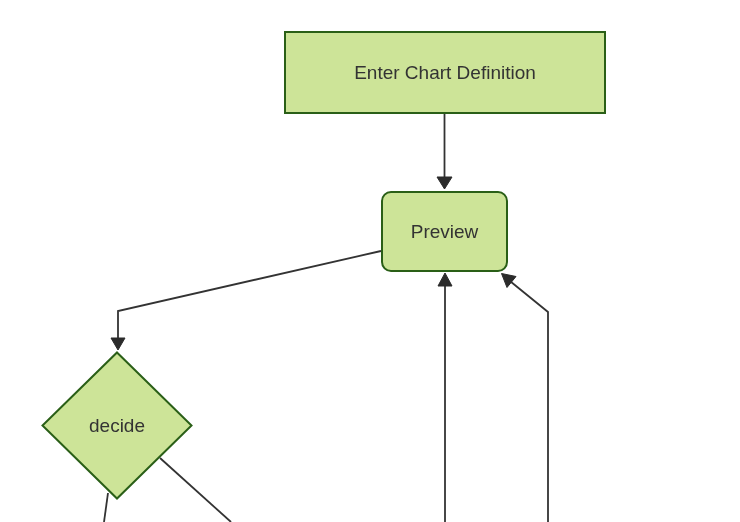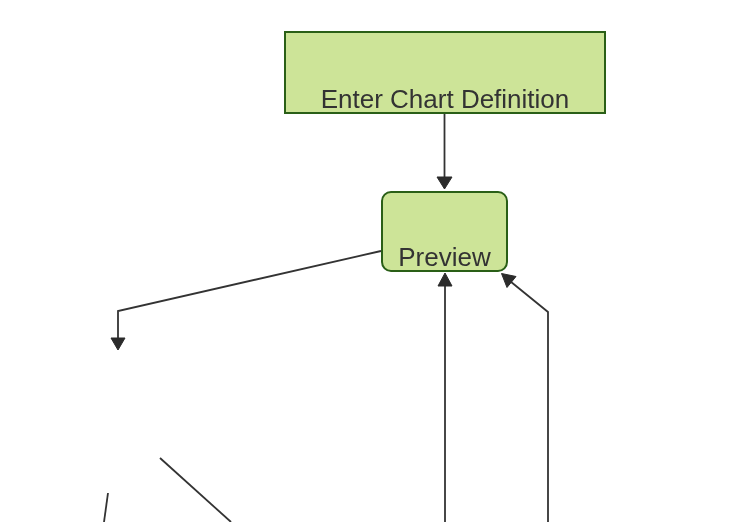--- a/index.html
+++ b/index.html
@@ -35,25 +35,25 @@
     stroke-width: 1.8;
   }
   .arrowhead {
     fill: var(--arrowhead);
     stroke: var(--arrowhead);
     stroke-width: 1;
   }
   .node {
     position: absolute;
     display: flex;
-    align-items: flex-end;
+    align-items: center;
     justify-content: center;
     box-sizing: border-box;
     color: var(--label-text);
-    font-size: 26px;
+    font-size: 19px;
     line-height: 1;
   }
   .node-rect {
     left: 284px;
     top: 31px;
     width: 322px;
     height: 83px;
     background: var(--node-fill);
     border: 2px solid var(--node-border);
   }
@@ -115,14 +115,20 @@
   </svg>
 
   <div class="node node-rect">
     <span class="node-label">Enter Chart Definition</span>
   </div>
 
   <div class="node node-rounded">
     <span class="node-label">Preview</span>
   </div>
 
+  <div class="node node-diamond">
+    <svg viewBox="0 0 152 149" xmlns="http://www.w3.org/2000/svg">
+      <polygon class="diamond-shape" points="76,1.5 150.5,74.5 76,147.5 1.5,74.5"></polygon>
+    </svg>
+    <span class="node-label">decide</span>
+  </div>
 
 </div>
 
 </body></html>

